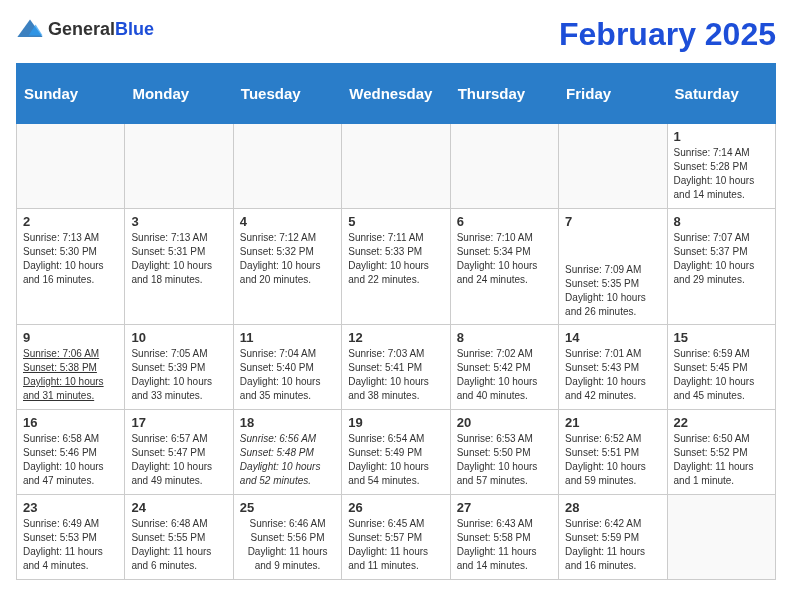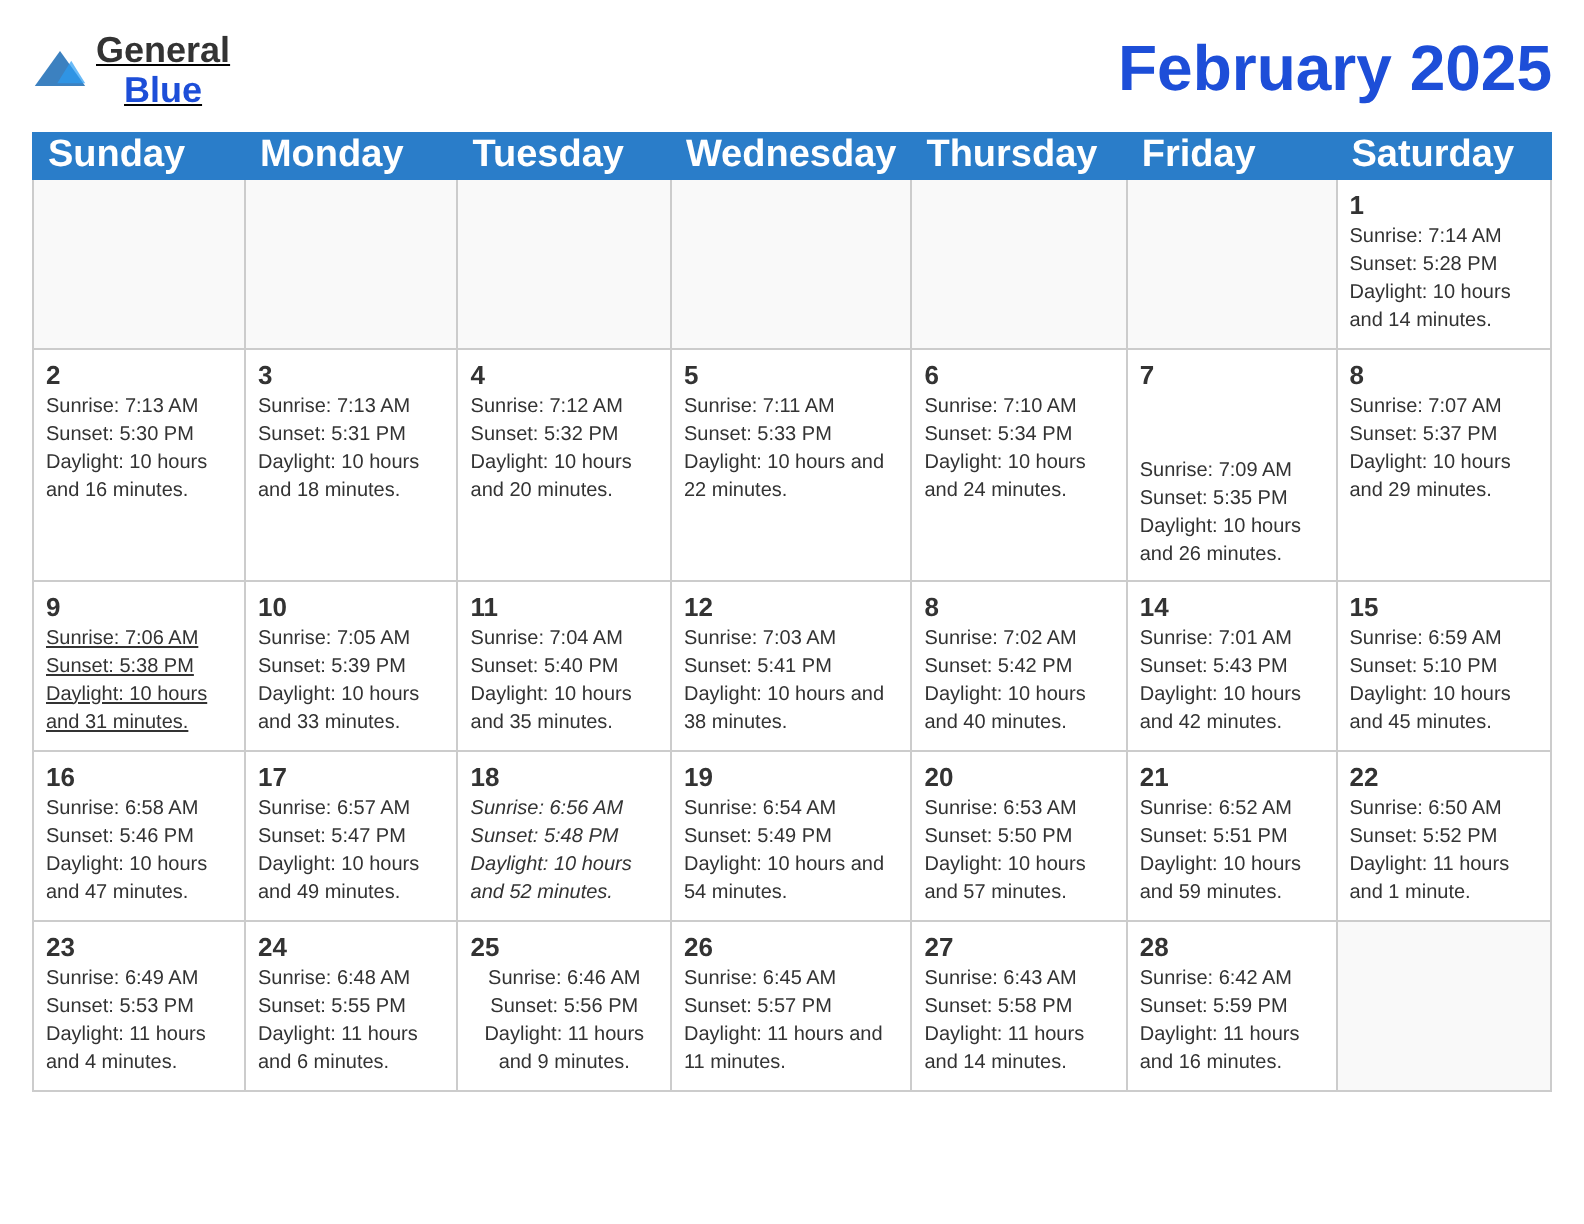--- a/index.html
+++ b/index.html
@@ -16,23 +16,22 @@
       align-items: flex-start;
       margin-bottom: 10px;
     }
     .logo {
       display: flex;
       align-items: center;
       gap: 4px;
     }
     .logo-text {
       display: flex;
-      flex-direction: column;
+      flex-direction: row;
       line-height: 1.1;
-      text-decoration: underline;
     }
     .logo-icon {
       width: 28px;
       height: 28px;
     }
     .title-block {
       text-align: right;
     }
     .month-title {
       font-size: 32px;
@@ -45,22 +44,22 @@
     }
     .calendar {
       width: 100%;
       border-collapse: collapse;
       border: 1px solid #ccc;
     }
     .calendar th {
       background-color: #2a7dc9;
       color: #fff;
       text-align: left;
-      padding: 0 7px;
-      font-size: 19px;
+      padding: 21px 7px;
+      font-size: 15px;
       font-weight: bold;
       border: 1px solid #2a7dc9;
     }
     .calendar td {
       vertical-align: top;
       padding: 5px 6px;
       border: 1px solid #ccc;
       font-size: 10.5px;
       color: #333;
       width: calc(100% / 7);
@@ -206,21 +205,21 @@
         </td>
         <td>
           <span class="day-number">14</span>
           <div class="day-info" style="white-space: pre-line;">Sunrise: 7:01 AM
 Sunset: 5:43 PM
 Daylight: 10 hours and 42 minutes.</div>
         </td>
         <td>
           <span class="day-number">15</span>
           <div class="day-info" style="white-space: pre-line;">Sunrise: 6:59 AM
-Sunset: 5:10 PM
+Sunset: 5:45 PM
 Daylight: 10 hours and 45 minutes.</div>
         </td>
       </tr>
       <tr>
         <td>
           <span class="day-number">16</span>
           <div class="day-info" style="white-space: pre-line;">Sunrise: 6:58 AM
 Sunset: 5:46 PM
 Daylight: 10 hours and 47 minutes.</div>
         </td>

